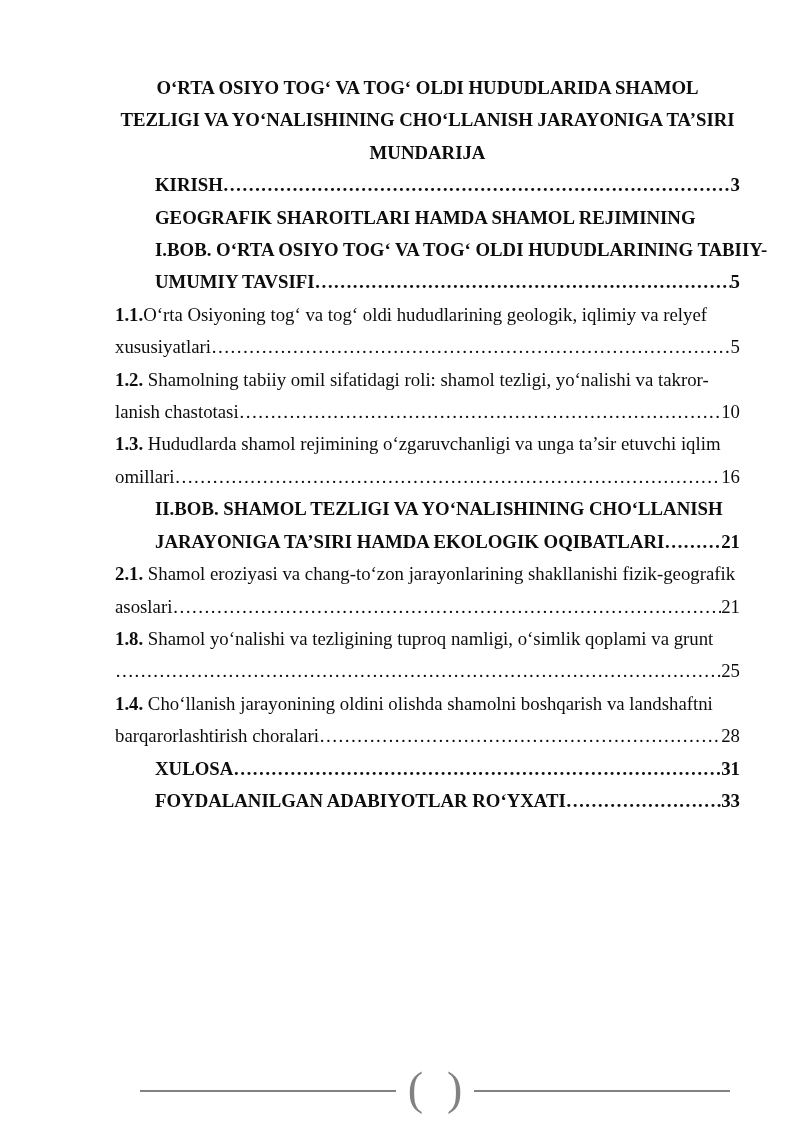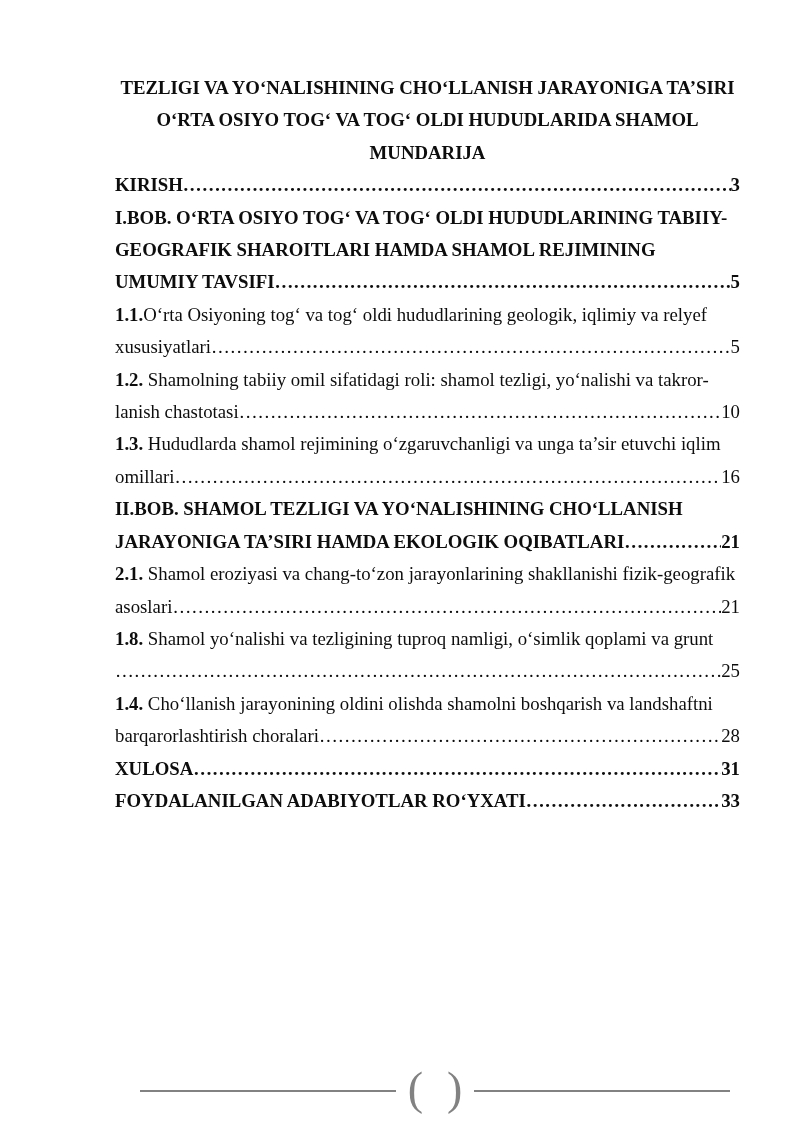--- a/index.html
+++ b/index.html
@@ -27,21 +27,21 @@
   .title-line {
     text-align: center;
     font-weight: bold;
     white-space: nowrap;
   }
   .row {
     display: flex;
     align-items: baseline;
     white-space: pre;
   }
-  .row.bold { font-weight: bold; }
+  .row.bold { font-weight: bold; margin-left: 40px; }
   .lbl { flex: 0 0 auto; }
   .lbl b { font-weight: bold; }
   .leader {
     flex: 1 1 auto;
     overflow: hidden;
     white-space: nowrap;
   }
   .pg { flex: 0 0 auto; }
   .footer {
     position: absolute;
@@ -65,27 +65,27 @@
     padding: 0 12px;
     font-family: "Liberation Serif", "DejaVu Serif", serif;
     transform: translateY(-2px);
   }
 </style>
 </head>
 <body>
 
 <div class="page" style="color: rgb(13, 13, 13); background: rgb(255, 255, 255);">
   <div class="content">
+    <div class="title-line">O‘RTA OSIYO TOG‘ VA TOG‘ OLDI HUDUDLARIDA SHAMOL</div>
     <div class="title-line">TEZLIGI VA YO‘NALISHINING CHO‘LLANISH JARAYONIGA TA’SIRI</div>
-    <div class="title-line">O‘RTA OSIYO TOG‘ VA TOG‘ OLDI HUDUDLARIDA SHAMOL</div>
     <div class="title-line">MUNDARIJA</div>
     <div id="toc">
         <div class="row bold"><span class="lbl">KIRISH</span><span class="leader">………………………………………………………………………………………………………………………………</span><span class="pg">3</span></div>
+        <div class="row bold"><span class="lbl">GEOGRAFIK SHAROITLARI HAMDA SHAMOL REJIMINING</span></div>
         <div class="row bold"><span class="lbl">I.BOB. O‘RTA OSIYO TOG‘ VA TOG‘ OLDI HUDUDLARINING TABIIY-</span></div>
-        <div class="row bold"><span class="lbl">GEOGRAFIK SHAROITLARI HAMDA SHAMOL REJIMINING</span></div>
         <div class="row bold"><span class="lbl">UMUMIY TAVSIFI</span><span class="leader">………………………………………………………………………………………………………………………………</span><span class="pg">5</span></div>
         <div class="row"><span class="lbl"><b>1.1.</b>O‘rta Osiyoning tog‘ va tog‘ oldi hududlarining geologik, iqlimiy va relyef</span></div>
         <div class="row"><span class="lbl">xususiyatlari</span><span class="leader">………………………………………………………………………………………………………………………………</span><span class="pg">5</span></div>
         <div class="row"><span class="lbl"><b>1.2.</b> Shamolning tabiiy omil sifatidagi roli: shamol tezligi, yo‘nalishi va takror-</span></div>
         <div class="row"><span class="lbl">lanish chastotasi</span><span class="leader">………………………………………………………………………………………………………………………………</span><span class="pg">10</span></div>
         <div class="row"><span class="lbl"><b>1.3.</b> Hududlarda shamol rejimining o‘zgaruvchanligi va unga ta’sir etuvchi iqlim</span></div>
         <div class="row"><span class="lbl">omillari</span><span class="leader">………………………………………………………………………………………………………………………………</span><span class="pg">16</span></div>
         <div class="row bold"><span class="lbl">II.BOB. SHAMOL TEZLIGI VA YO‘NALISHINING CHO‘LLANISH</span></div>
         <div class="row bold"><span class="lbl">JARAYONIGA TA’SIRI HAMDA EKOLOGIK OQIBATLARI</span><span class="leader">………………………………………………………………………………………………………………………………</span><span class="pg">21</span></div>
         <div class="row"><span class="lbl"><b>2.1.</b> Shamol eroziyasi va chang-to‘zon jarayonlarining shakllanishi fizik-geografik</span></div>

